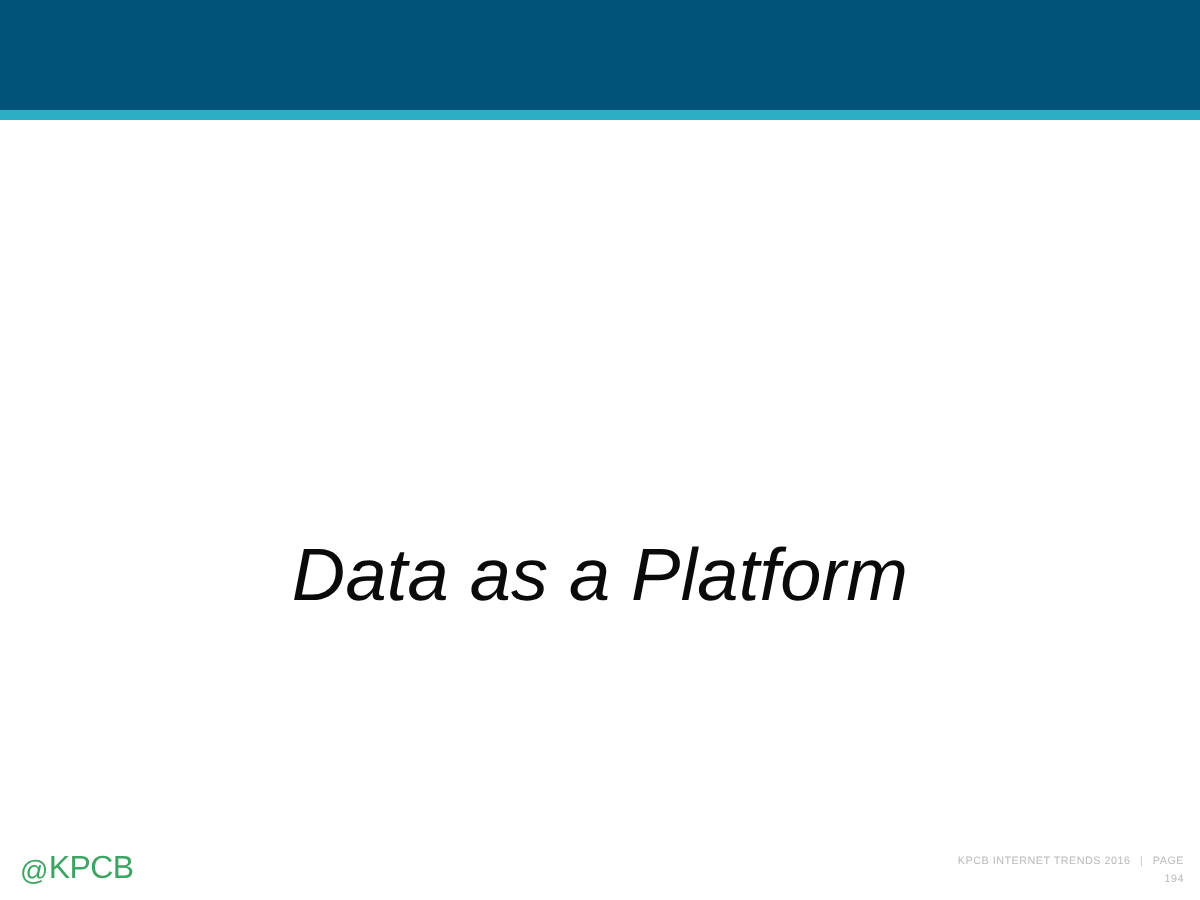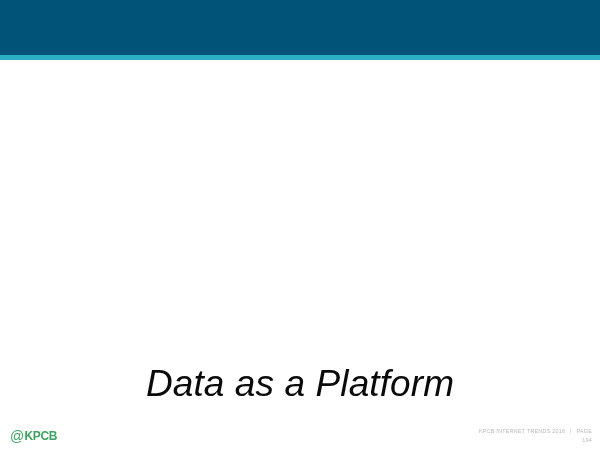--- a/index.html
+++ b/index.html
@@ -43,21 +43,21 @@
   }
 
   
   .title-area {
     position: absolute;
     left: 0;
     top: 60px;
     width: 600px;
     height: 345px;
     display: flex;
-    align-items: flex-end;
+    align-items: center;
     justify-content: center;
   }
   .slide-title {
     margin-top: 112px;
     font-family: "Liberation Sans", sans-serif;
     font-style: italic;
     font-weight: 400;
     font-size: 37px;
     line-height: 1.1;
     color: #0a0a0a;
@@ -89,22 +89,22 @@
   }
   .kpcb-at {
     display: inline-block;
     font-size: 14px;
     font-weight: normal;
     margin-right: 0.5px;
     line-height: 1;
   }
   .kpcb-word {
     display: inline-block;
-    font-size: 12px;
-    font-weight: bold;
+    font-size: 16px;
+    font-weight: normal;
     line-height: 1;
   }
 
   .footer-meta {
     position: absolute;
     right: 8px;
     bottom: 6px;
     text-align: right;
     font-family: "Liberation Sans", sans-serif;
     font-size: 5.4px;

